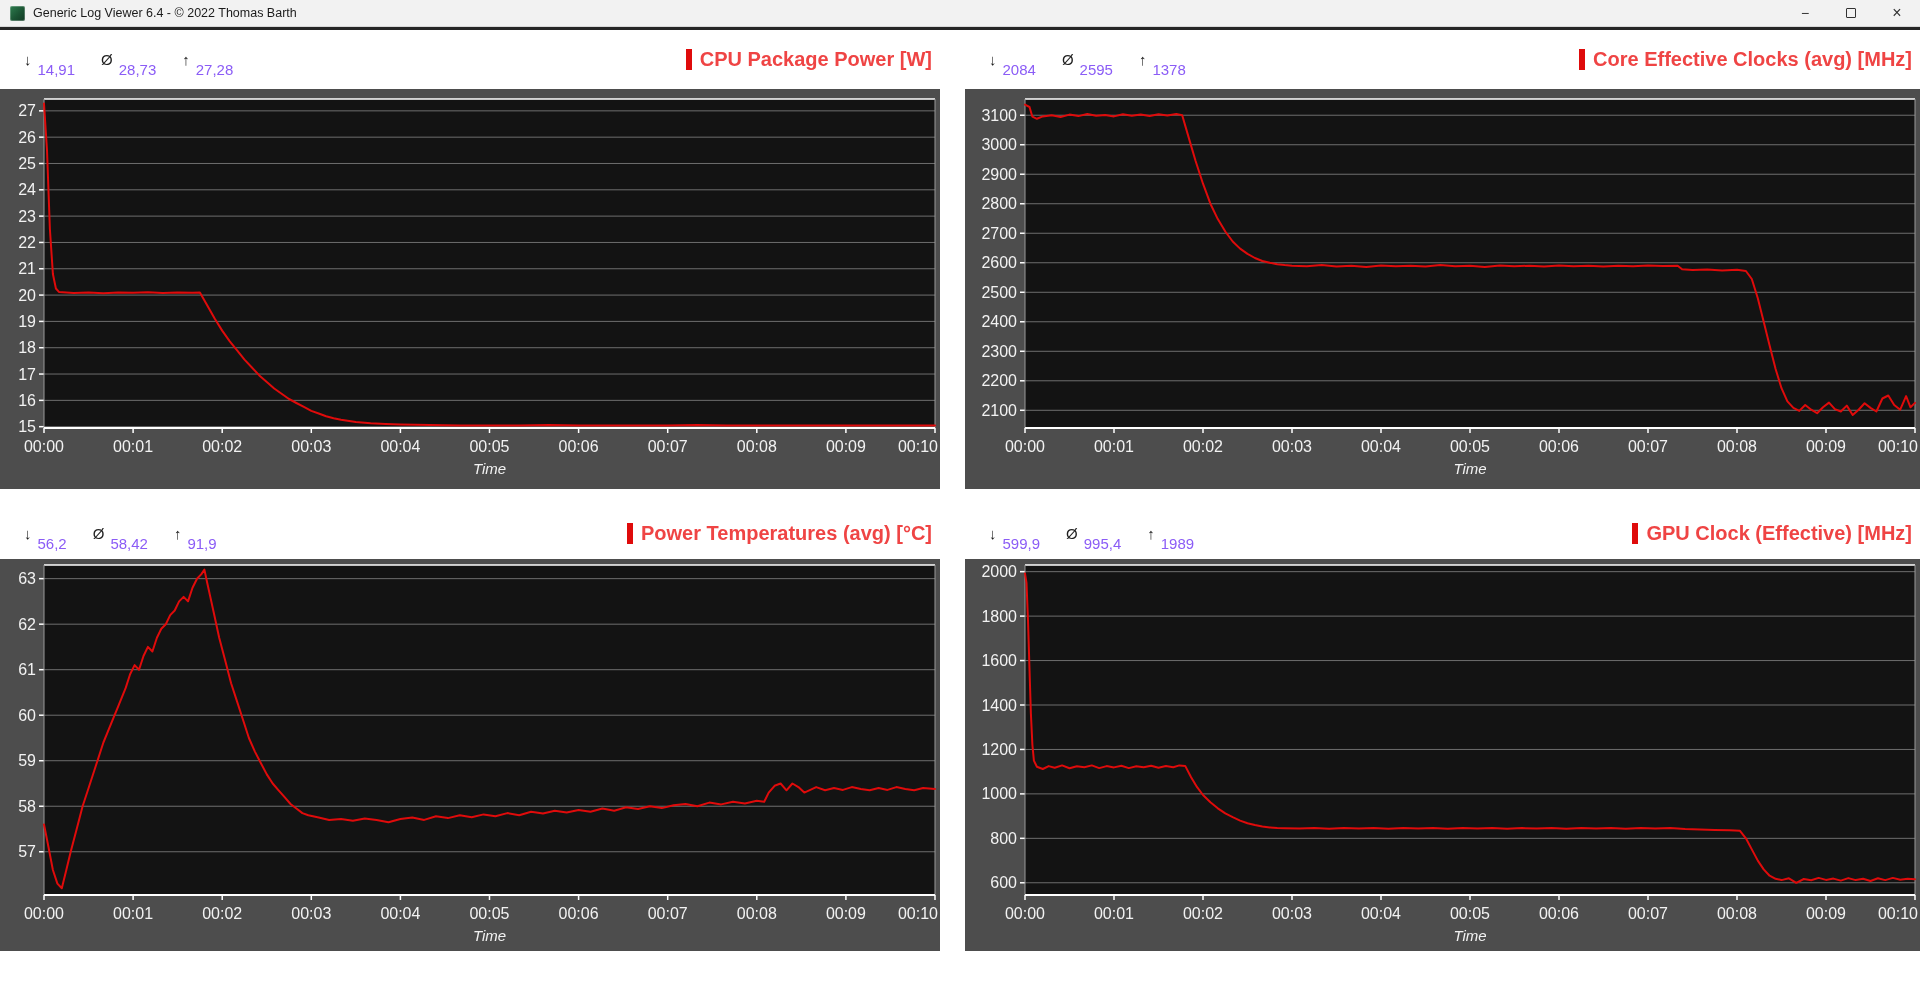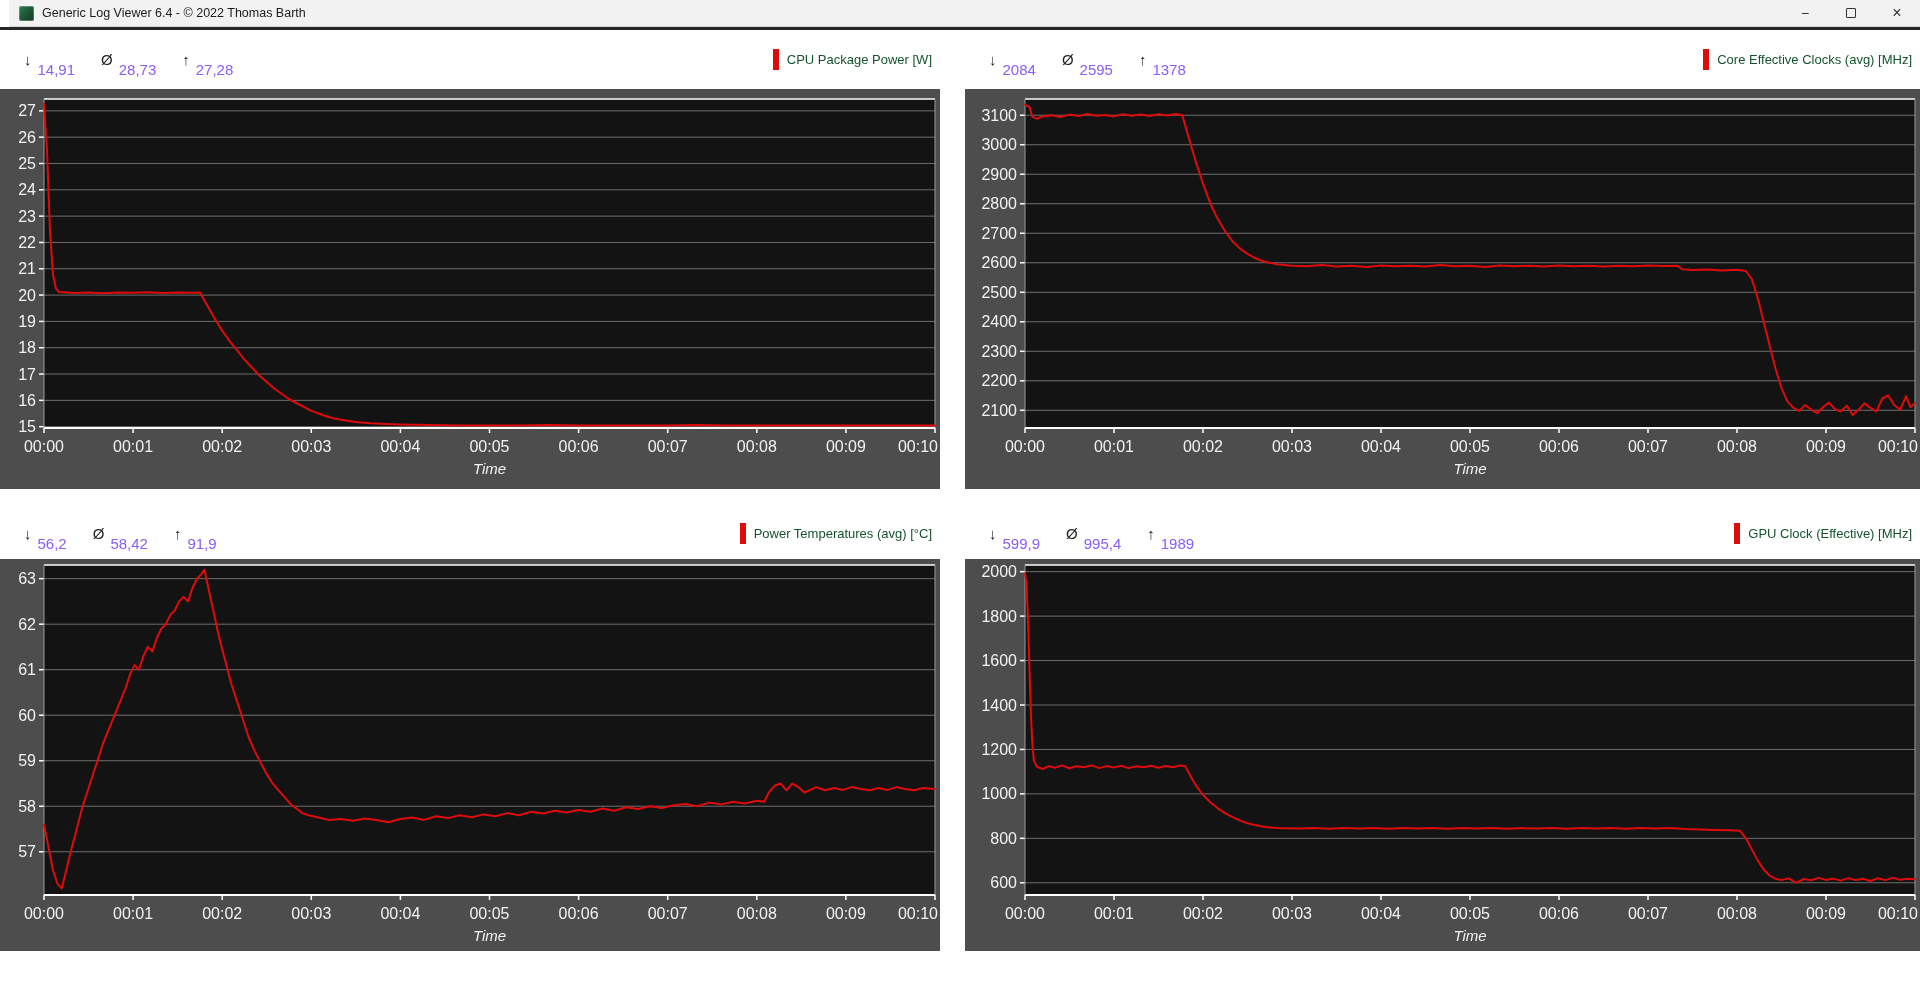--- a/index.html
+++ b/index.html
@@ -1,21 +1,21 @@
 <!DOCTYPE html>
 <html><head>
 <meta charset="utf-8">
 <style>
   * { margin:0; padding:0; box-sizing:border-box; }
   html,body { width:1920px; height:1000px; overflow:hidden; background:#fff;
               font-family:"Liberation Sans", sans-serif; }
 
   
   .titlebar { height:27px; background:#f2f2f2; border-bottom:1px solid #d8d8d8;
-              display:flex; align-items:center; padding-left:10px;margin-left:9px; }
+              display:flex; align-items:center; padding-left:10px; }
   .app-icon { width:15px; height:15px; border-radius:2px; margin-right:8px;
               background:linear-gradient(135deg,#2e7d4f 0%,#1b5434 55%,#123a24 100%);
               box-shadow:inset 0 0 0 1px rgba(255,255,255,.25); }
   .win-title { font-size:12.5px; color:#1b1b1b; }
   .win-controls { margin-left:auto; display:flex; height:100%; }
   .wbtn { width:46px; height:100%; display:flex; align-items:center; justify-content:center;
           font-size:14px; color:#333; cursor:default; }
   .maxbox { width:10px; height:10px; border:1.2px solid #333; border-radius:1px; display:block; }
 
   
@@ -30,21 +30,21 @@
 
   .stats-row { background:#fff; display:flex; align-items:center;
                padding-left:24px; padding-right:8px; }
   .r1 { height:59px; } .r2 { height:52px; }
   .stats { display:flex; gap:26px; align-items:center; }
   .stat { display:flex; align-items:center; gap:6px; font-size:15px; }
   .sym { color:#1f1f1f; }
   .val { color:#8b5cf6;margin-top:20px; }
   .ctitle { margin-left:auto; display:flex; align-items:center; gap:8px; }
   .cbar { width:6px; height:21px; background:#df0b0b; }
-  .ctext { font-size:13px; font-weight:normal; color:#14532d; }
+  .ctext { font-size:20px; font-weight:bold; color:#ef4444; }
 
   svg.panel { display:block; }
 </style>
 </head>
 <body>
 
 <div class="app">
 
   <div class="titlebar">
     <span class="app-icon"></span>

